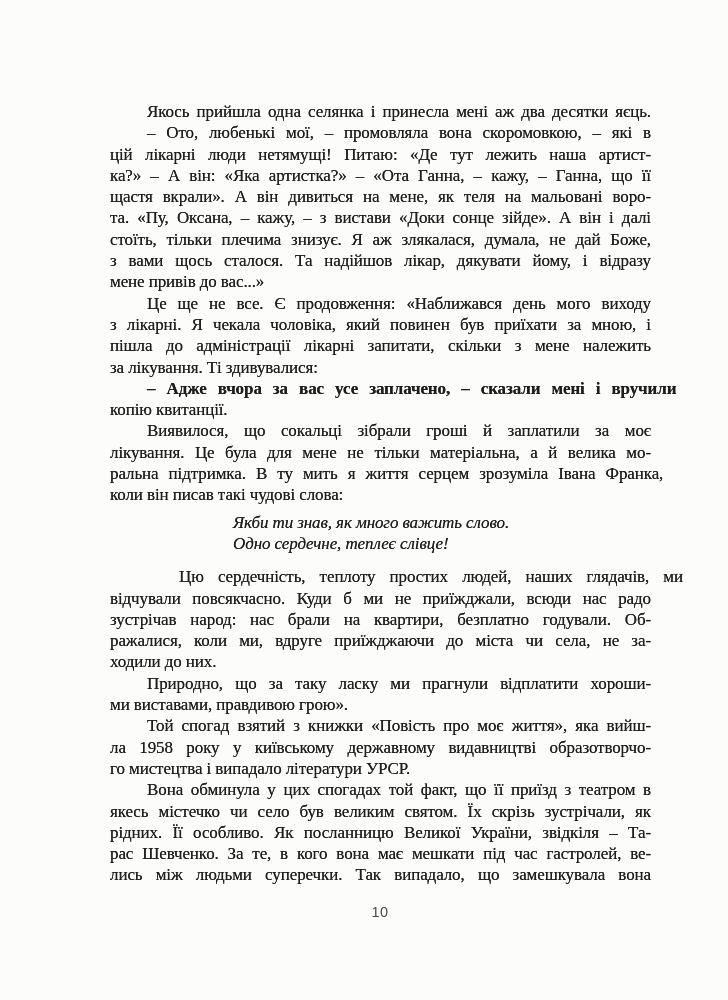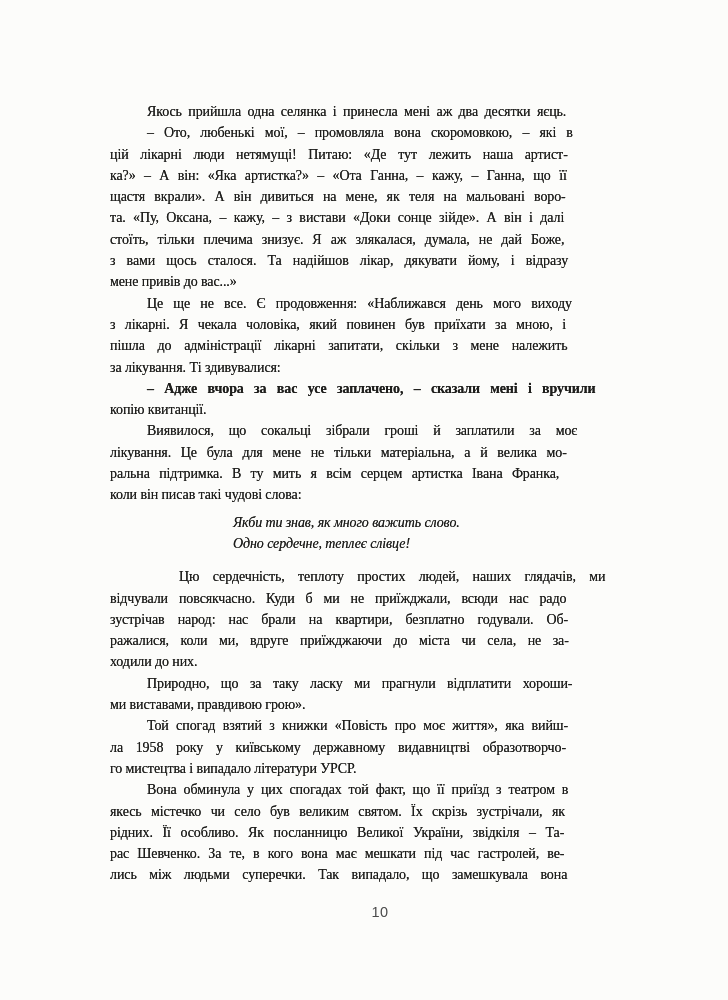--- a/index.html
+++ b/index.html
@@ -19,21 +19,21 @@
     height: 1000px;
     background: #fcfcfa;
     font-family: "Liberation Serif", serif;
     color: #1e1e1c;
   }
   .text-block {
     position: absolute;
     left: 110px;
     top: 101px;
     width: 541px;
-    font-size: 14px;
+    font-size: 17px;
     line-height: 21.3px;
     letter-spacing: -0.1px;
     text-rendering: optimizeLegibility;
     text-shadow: 0 0 0.45px rgba(25,25,22,0.85);
   }
   .para { margin: 0; }
   .line {
     white-space: nowrap;
     height: 21.3px;
     overflow: visible;
@@ -81,21 +81,21 @@
         <div class="line"><span class="ltext" style="word-spacing: 9.32227px;">пішла до адміністрації лікарні запитати, скільки з мене належить</span></div>
         <div class="line"><span class="ltext">за лікування. Ті здивувалися:</span></div>
       </div>
       <div class="para">
         <div class="line indent"><span class="ltext" style="word-spacing: 6.93892px; font-weight: bold;">– Адже вчора за вас усе заплачено, – сказали мені і вручили</span></div>
         <div class="line"><span class="ltext">копію квитанції.</span></div>
       </div>
       <div class="para">
         <div class="line indent"><span class="ltext" style="word-spacing: 11.4141px;">Виявилося, що сокальці зібрали гроші й заплатили за моє</span></div>
         <div class="line"><span class="ltext" style="word-spacing: 6.41619px;">лікування. Це була для мене не тільки матеріальна, а й велика мо-</span></div>
-        <div class="line"><span class="ltext" style="word-spacing: 5.97187px;">ральна підтримка. В ту мить я всім серцем артистка Івана Франка,</span></div>
+        <div class="line"><span class="ltext" style="word-spacing: 5.97187px;">ральна підтримка. В ту мить я життя серцем зрозуміла Івана Франка,</span></div>
         <div class="line"><span class="ltext">коли він писав такі чудові слова:</span></div>
       </div>
       <div class="verse">
         <div class="line"><span class="ltext">Якби ти знав, як много важить слово.</span></div>
         <div class="line"><span class="ltext">Одно сердечне, теплеє слівце!</span></div>
       </div>
       <div class="para">
         <div class="line indent"><span class="ltext" style="word-spacing: 10.0156px; margin-left: 32px;">Цю сердечність, теплоту простих людей, наших глядачів, ми</span></div>
         <div class="line"><span class="ltext" style="word-spacing: 7.50347px;">відчували повсякчасно. Куди б ми не приїжджали, всюди нас радо</span></div>
         <div class="line"><span class="ltext" style="word-spacing: 9.70508px;">зустрічав народ: нас брали на квартири, безплатно годували. Об-</span></div>

